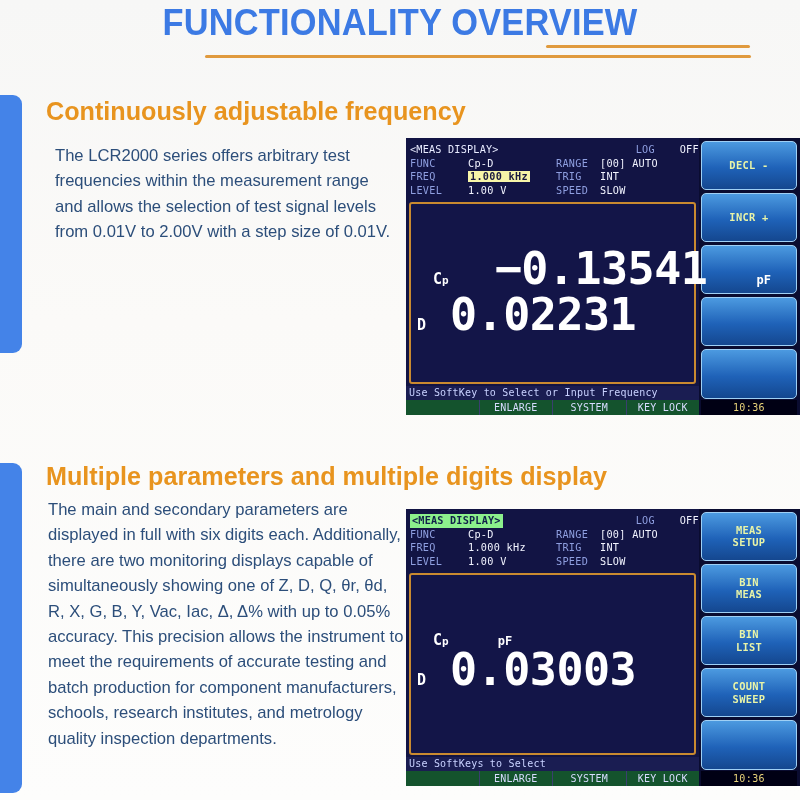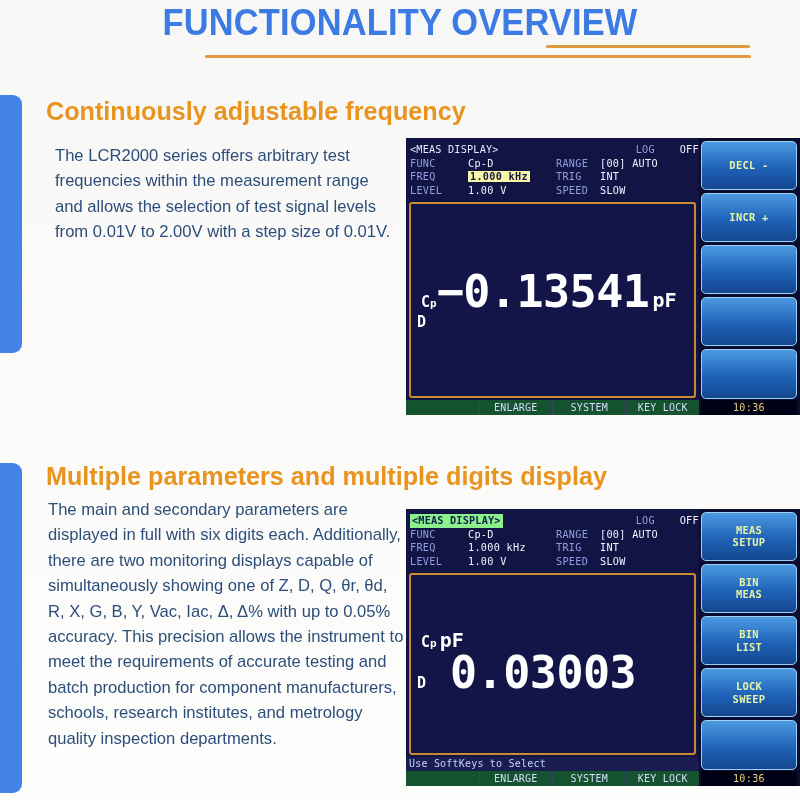--- a/index.html
+++ b/index.html
@@ -77,23 +77,23 @@
              background: #131548; border-radius: 3px;
              display: flex; flex-direction: column; justify-content: center;
              padding: 1px 4px 3px 4px; position: relative; }
   .rd-line { display: flex; align-items: baseline; }
   .rd-sym  { color: #ffffff; font-size: 15px; font-weight: bold;
              font-family: "DejaVu Sans Mono", monospace; }
   .rd-sup  { font-size: 11px; }
   .rd-num  { color: #ffffff; font-weight: bold;
              font-family: "DejaVu Sans Mono", monospace;
              font-size: 45px; letter-spacing: -0.5px; line-height: 50px; }
-  .rd-unit { color: #ffffff; font-size: 20px; font-weight: bold;
+  .rd-unit { color: #ffffff; font-size: 12px; font-weight: bold;
              font-family: "DejaVu Sans Mono", monospace; margin-left: 3px; }
-  .rd-line.l1 { margin-left: 6px; }
+  .rd-line.l1 { margin-left: 18px; gap: 46px; }
   .rd-line.l2 { margin-left: 2px; margin-top: -4px; }
   .rd-line.l2 .rd-num { margin-left: 24px; }
 
   
   .hint { height: 14px; background: #1a1d52; color: #c9d2ff;
           font-family: "DejaVu Sans Mono", monospace; font-size: 10px;
           padding-left: 3px; line-height: 14px; letter-spacing: .2px; }
   .footer { height: 15px; display: flex; background: #14532d;
             font-family: "DejaVu Sans Mono", monospace; font-size: 10px;
             color: #d8dcff; }
@@ -165,23 +165,25 @@
         </div>
 
         <div class="readout">
           <div class="rd-line l1">
             <span class="rd-sym">C<span class="rd-sup">p</span></span>
             <span class="rd-num">−0.13541</span>
             <span class="rd-unit">pF</span>
           </div>
           <div class="rd-line l2">
             <span class="rd-sym">D</span>
-          </div>
-        </div>
-
+            <span class="rd-num">0.02231</span>
+          </div>
+        </div>
+
+        <div class="hint">Use SoftKey to Select or Input Frequency</div>
         <div class="footer">
           <div class="fcell"></div>
           <div class="fcell">ENLARGE</div>
           <div class="fcell">SYSTEM</div>
           <div class="fcell">KEY LOCK</div>
         </div>
       </div>
 
       <div class="keys">
         <div class="key">DECL -</div>
@@ -251,21 +253,21 @@
           </div>
         <div class="key">
             <div>BIN</div>
             <div>MEAS</div>
           </div>
         <div class="key">
             <div>BIN</div>
             <div>LIST</div>
           </div>
         <div class="key">
-            <div>LOCK</div>
+            <div>COUNT</div>
             <div>SWEEP</div>
           </div>
         <div class="key blank"></div>
         <div class="keyclock">10:36</div>
       </div>
     </div>
   </div>
 
 </div>
 

